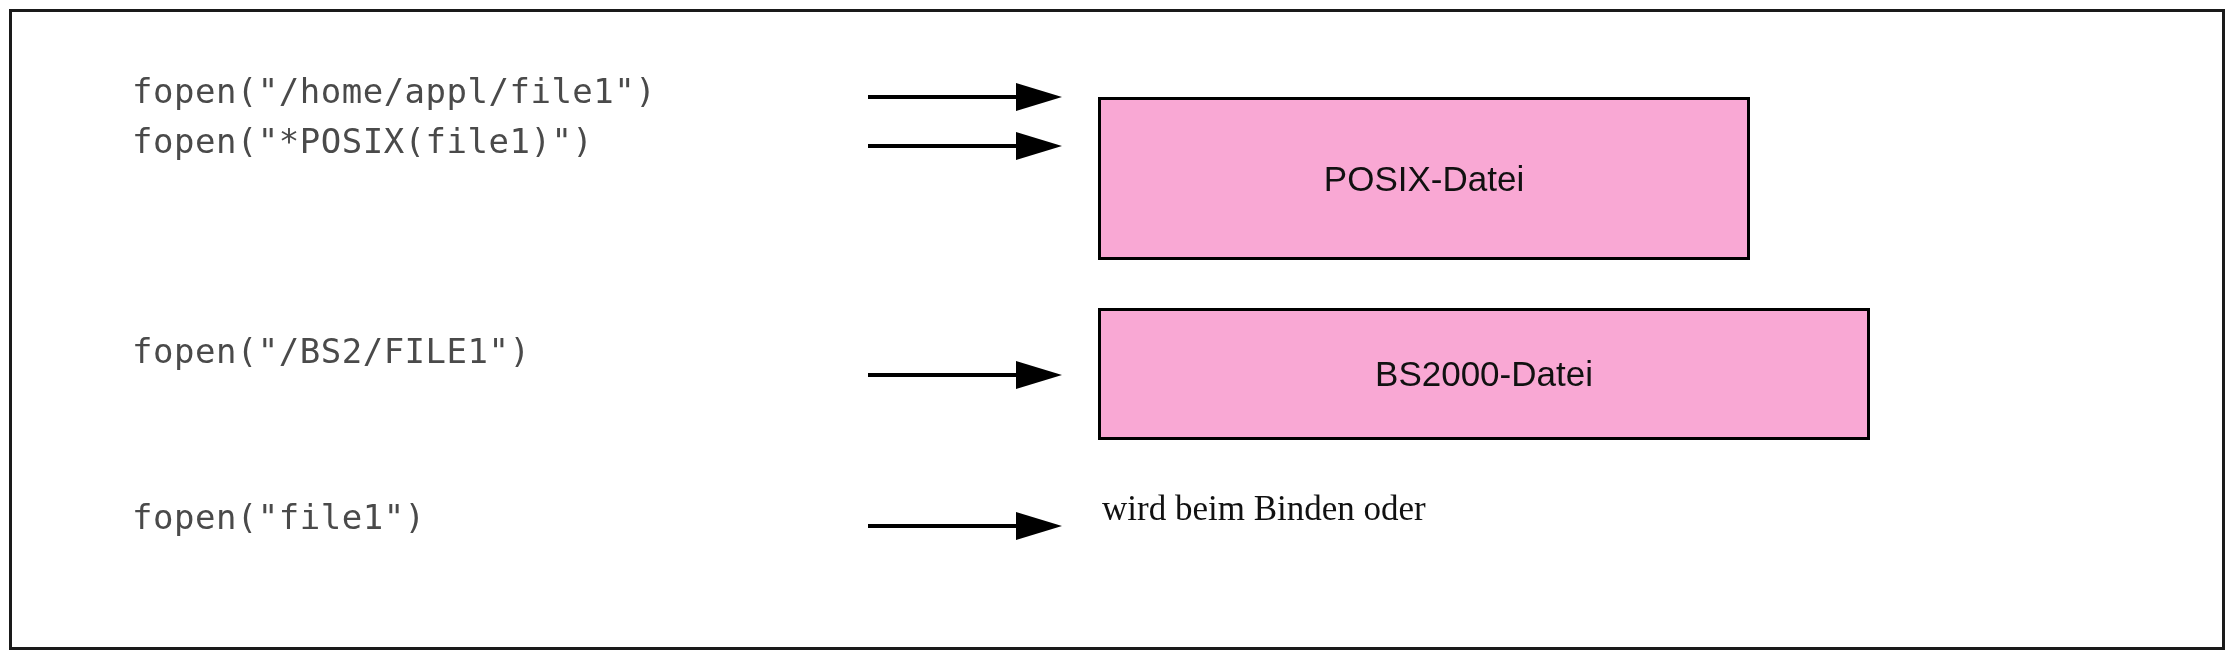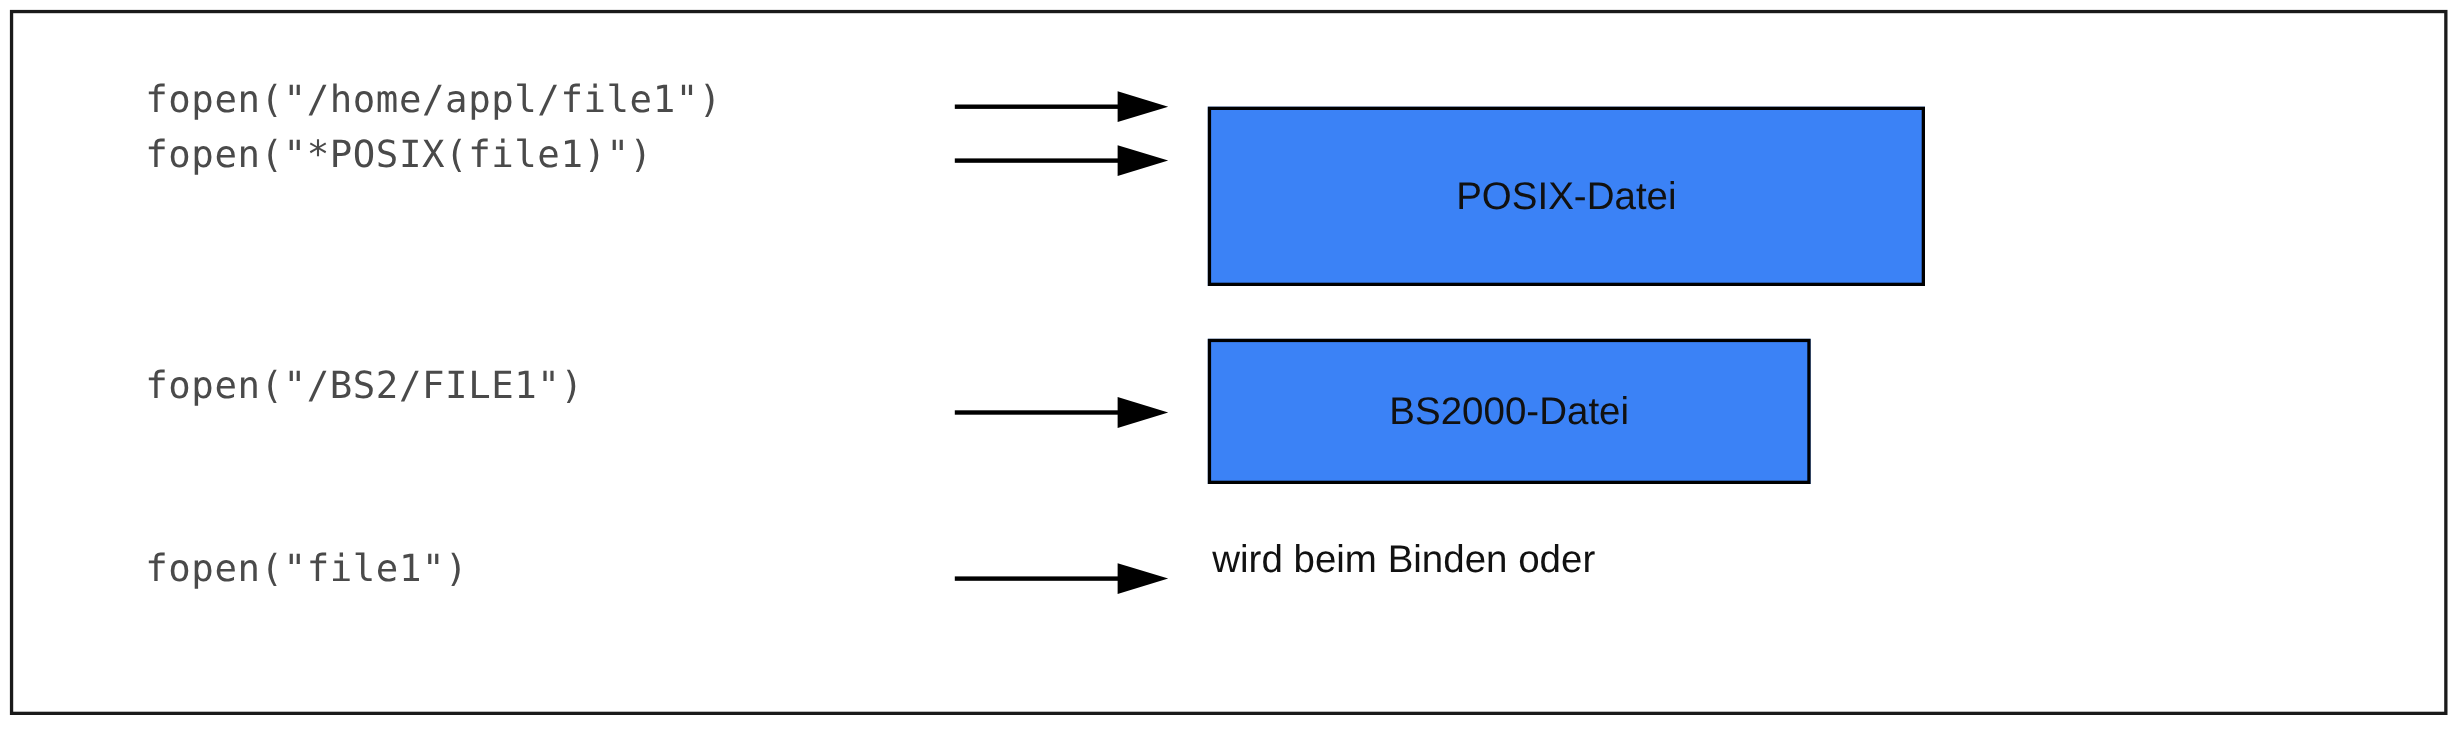--- a/index.html
+++ b/index.html
@@ -84,41 +84,41 @@
 
   #arrow-runtime    { left: 856px; top: 497px; width: 194px; }
   #arrow-runtime    .shaft { width: 150px; }
   #arrow-runtime    .head  { left: 148px; }
 
   
   .target-box {
     position: absolute;
     border: 3px solid #000000;
     box-sizing: border-box;
-    background: #3b82f6;
+    background: #f9a8d4;
     display: flex;
     align-items: center;
     justify-content: center;
   }
   .target-box .box-label {
     font-family: "Liberation Sans", sans-serif;
     font-size: 35px;
     color: #111111;
     white-space: nowrap;
   }
 
   #box-posix  { left: 1086px; top: 85px;  width: 652px; height: 163px; }
-  #box-bs2000 { left: 1086px; top: 296px; width: 548px; height: 132px; }
+  #box-bs2000 { left: 1086px; top: 296px; width: 772px; height: 132px; }
 
   
   #note-runtime {
     position: absolute;
     left: 1090px;
     top: 474px;
-    font-family: Liberation Sans, sans-serif;
+    font-family: Liberation Serif, serif;
     font-size: 35px;
     line-height: 46px;
     color: #111111;
     white-space: nowrap;
   }
   #note-runtime .note-line { display: block; }
 </style>
 </head>
 <body>
 

